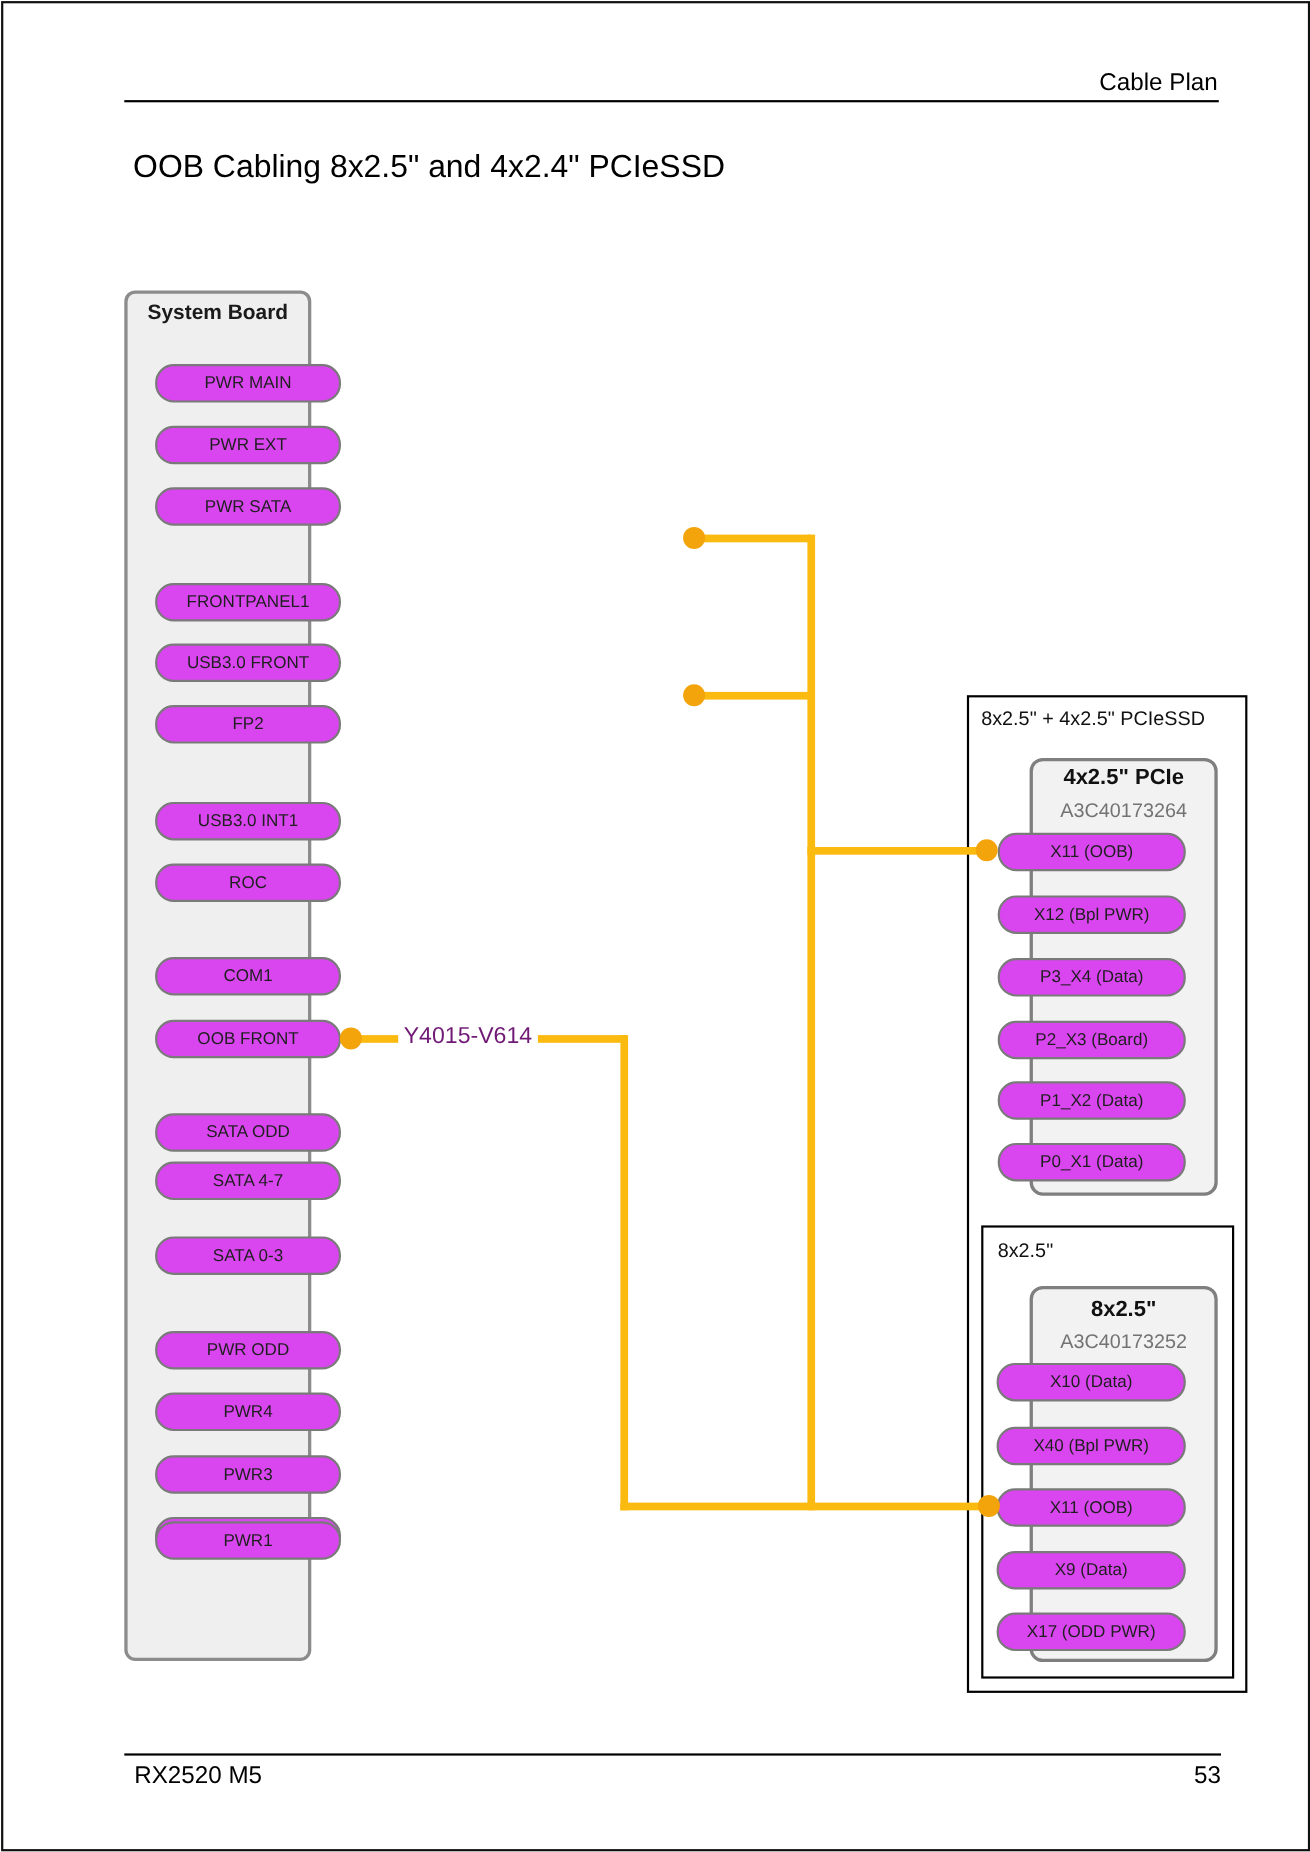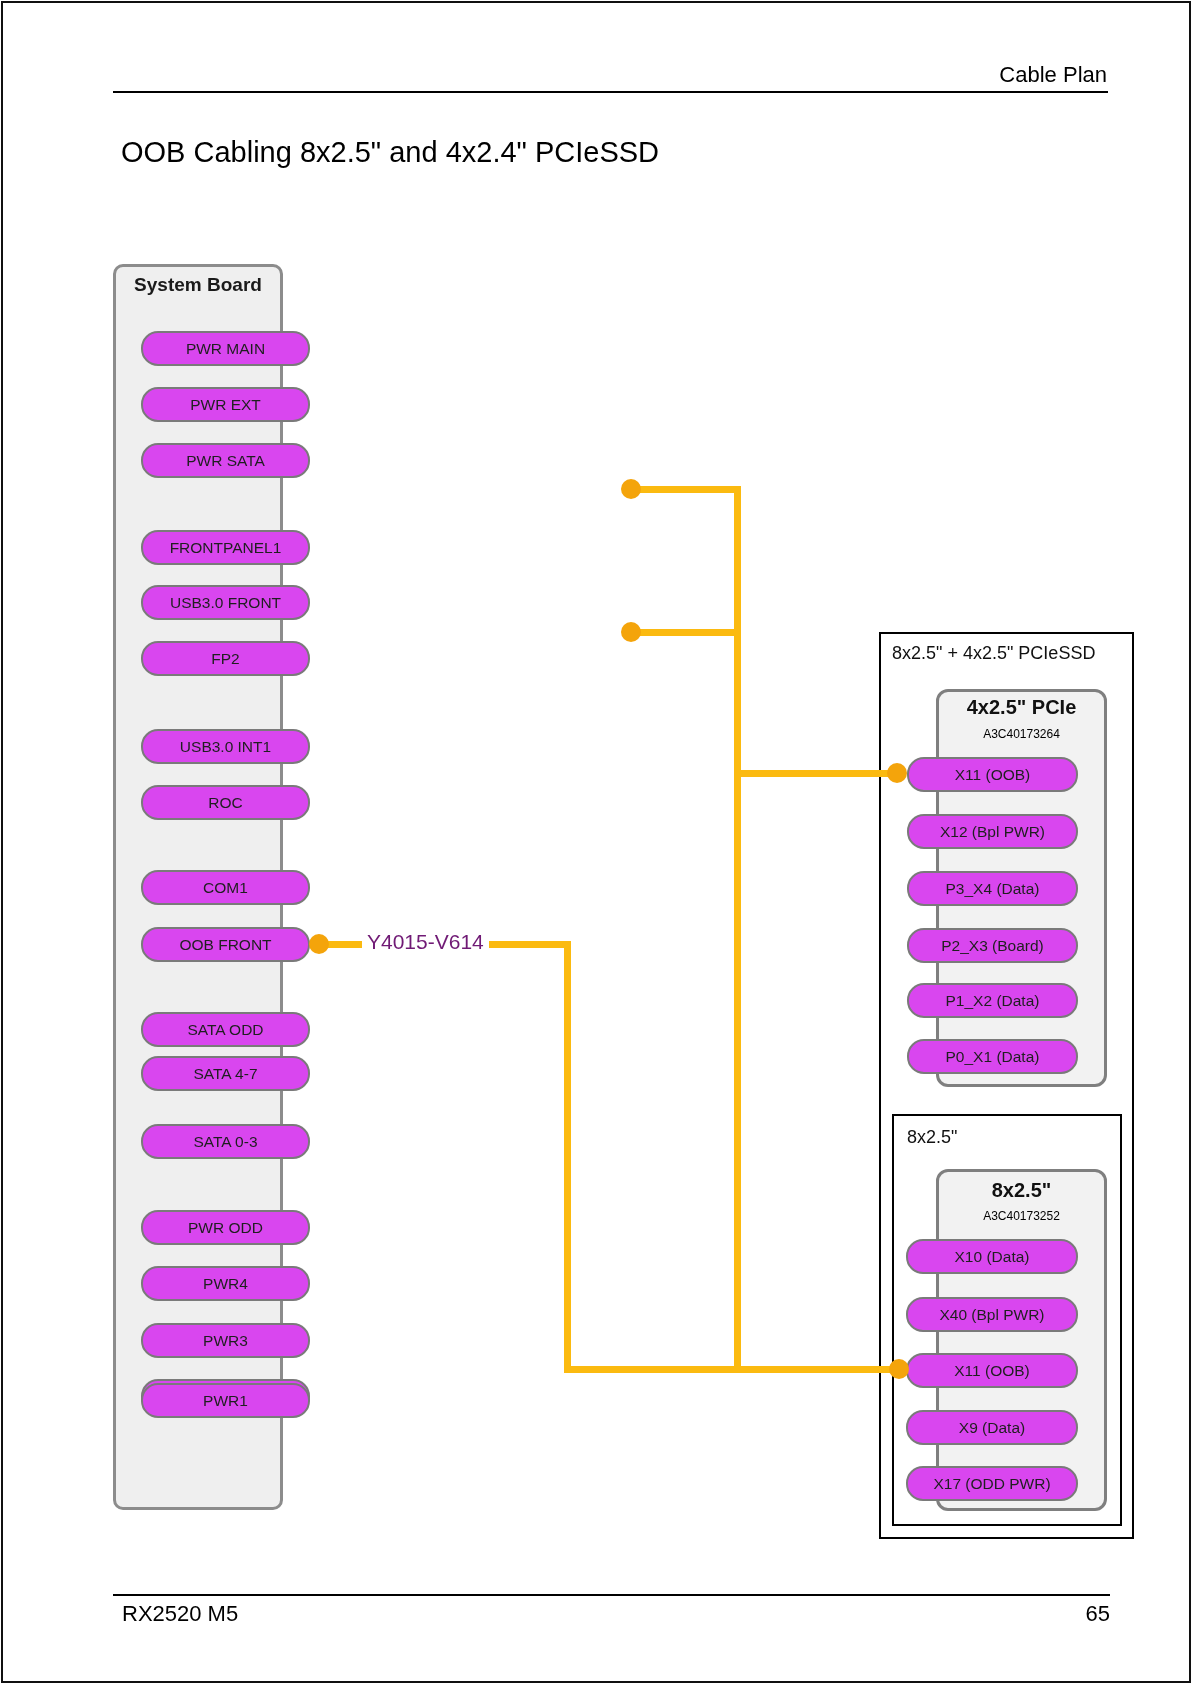--- a/index.html
+++ b/index.html
@@ -22,21 +22,21 @@
   .sb-pill{left:141px;width:169px;}
   .bp1-pill{left:907px;width:171px;}
   .bp2-pill{left:906px;width:172px;}
   
   .outer-box{left:879px;top:632px;width:255px;height:907px;background:#fff;border:2px solid #000;box-sizing:border-box;z-index:2;}
   .outer-box-label{left:892px;top:643px;font-size:18px;z-index:3;white-space:nowrap;color:#111;}
   .bp-box{background:#f2f2f2;border:3px solid #7f7f7f;border-radius:12px;box-sizing:border-box;z-index:3;}
   .bp1-box{left:936px;top:689px;width:171px;height:398px;}
   .bp2-box{left:936px;top:1169px;width:171px;height:342px;}
   .bp-title{width:171px;text-align:center;font-weight:bold;font-size:20px;z-index:4;color:#111;}
-  .bp-part{width:171px;text-align:center;font-size:12px;z-index:4;color:#000000;}
+  .bp-part{width:171px;text-align:center;font-size:18px;z-index:4;color:#737373;}
   .inner-box{left:892px;top:1114px;width:230px;height:412px;background:#fff;border:2px solid #000;box-sizing:border-box;z-index:2;}
   .inner-box-label{left:907px;top:1127px;font-size:18px;z-index:3;color:#111;}
   
   .cable-line{background:#fbba10;z-index:5;}
   .cable-dot{width:20px;height:20px;border-radius:50%;background:#f4a40b;z-index:6;}
   .cable-label{left:362px;top:930px;background:#fff;padding:0 5px;font-size:21px;z-index:7;color:#701a75;white-space:nowrap;}
 </style>
 </head>
 <body>
 
@@ -104,13 +104,13 @@
 <div class="abs cable-dot" style="left: 309px; top: 934px; background: rgb(244, 164, 11);"></div>
 <div class="abs cable-dot" style="left: 621px; top: 479px; background: rgb(244, 164, 11);"></div>
 <div class="abs cable-dot" style="left: 621px; top: 622px; background: rgb(244, 164, 11);"></div>
 <div class="abs cable-dot" style="left: 887px; top: 763px; background: rgb(244, 164, 11);"></div>
 <div class="abs cable-dot" style="left: 889px; top: 1359px; background: rgb(244, 164, 11);"></div>
 
 <div class="abs cable-label">Y4015-V614</div>
 
 <div class="abs footer-rule"></div>
 <div class="abs footer-left">RX2520 M5</div>
-<div class="abs footer-right">65</div>
+<div class="abs footer-right">53</div>
 
 </body></html>

